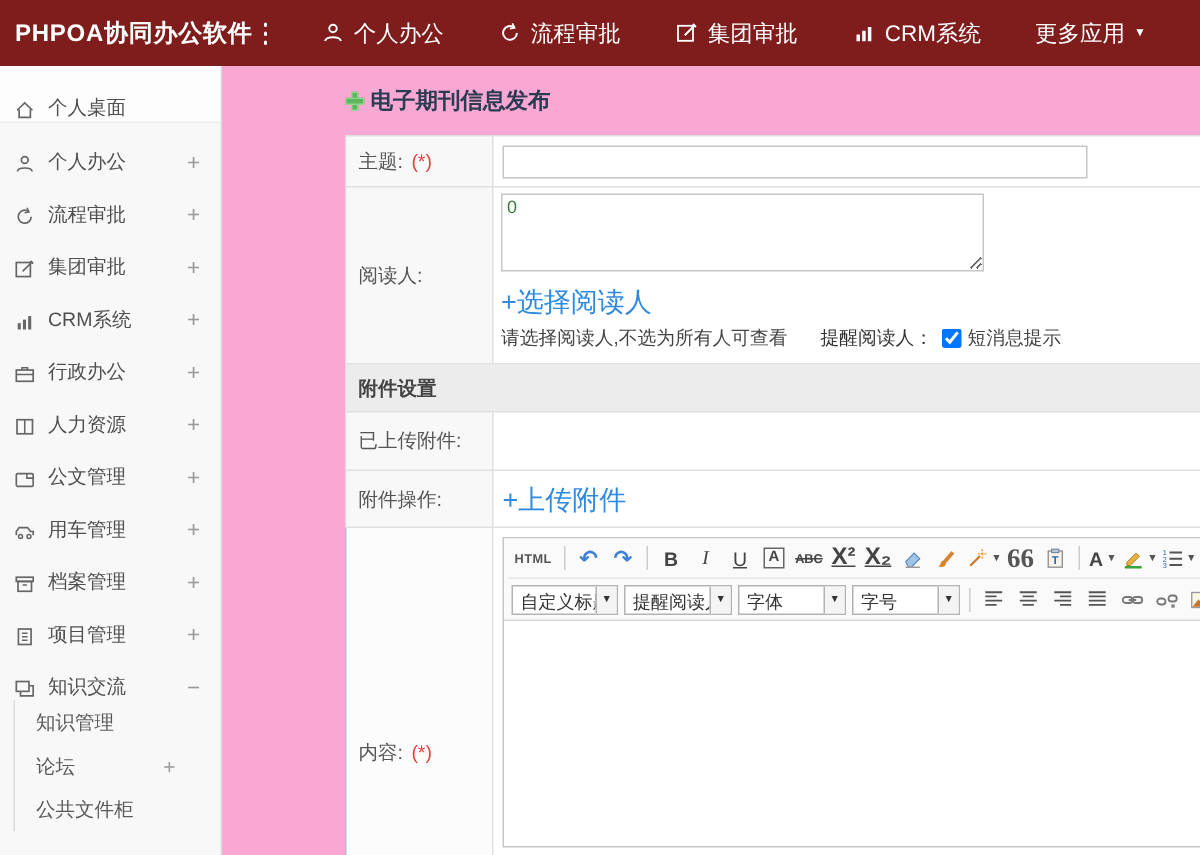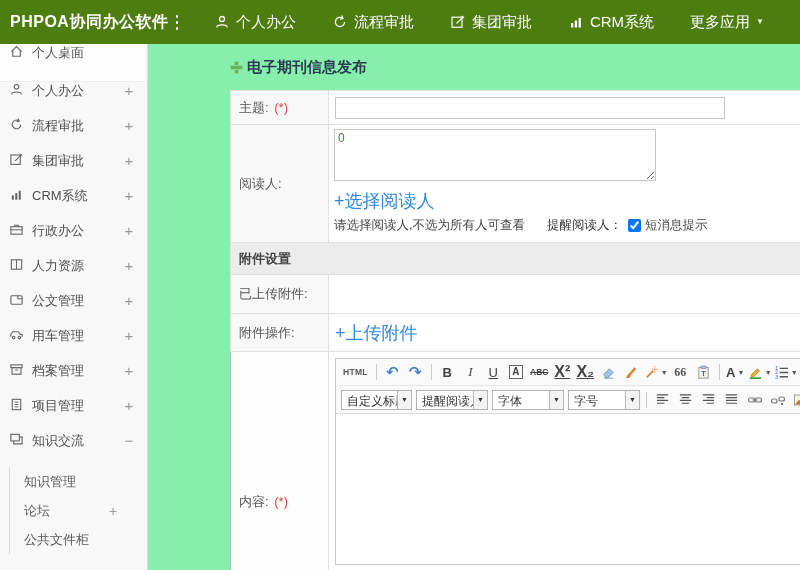--- a/index.html
+++ b/index.html
@@ -1,42 +1,42 @@
 <!DOCTYPE html>
 <html><head>
 <meta charset="utf-8">
 <style>
   * { margin:0; padding:0; box-sizing:border-box; }
   html,body { width:800px; height:570px; overflow:hidden; }
   body { font-family:"Liberation Sans","DejaVu Sans",sans-serif; background:#f2f2f2; position:relative; font-size:13px; color:#555; }
 
   
-  .header { position:absolute; top:0; left:0; right:0; height:44px; background:#4d7c0f; display:flex; align-items:center; color:#fff; }
+  .header { position:absolute; top:0; left:0; right:0; height:44px; background:#7f1d1d; display:flex; align-items:center; color:#fff; }
   .brand { width:196px; padding-left:10px; font-size:16px; font-weight:bold; letter-spacing:.5px; white-space:nowrap; }
   .hamburger { width:22px; height:15px; margin:0 14px 0 8px; display:flex; flex-direction:column; justify-content:space-between; cursor:pointer; }
   .hamburger i { display:block; height:3px; background:#fff; border-radius:1px; }
   .topnav { display:flex; align-items:center; margin-left:22px; }
   .topnav .nav-item { display:flex; align-items:center; gap:6px; margin-right:36px; font-size:15px; cursor:pointer; white-space:nowrap; }
   .topnav svg { display:block; }
   .caret { font-size:8px; line-height:1; }
 
   
   .sidebar { position:absolute; top:44px; left:0; bottom:0; width:148px; background:#f8f8f8; border-right:1px solid #dcdcdc; overflow:hidden; }
-  .side-item { height:35px; display:flex; align-items:flex-start; padding:0 12px 0 9px; cursor:pointer; color:#4f4f4f; }
+  .side-item { height:35px; display:flex; align-items:flex-end; padding:0 12px 0 9px; cursor:pointer; color:#4f4f4f; }
   .side-item.first { height:38px; background:#fdfdfd; border-bottom:1px solid #ececec; }
   .side-item .s-icon { width:15px; height:15px; color:#666; flex:0 0 15px; }
   .side-item .s-label { flex:1; margin-left:8px; font-size:13px; white-space:nowrap; }
   .side-item .expander { color:#999; font-size:15px; font-weight:300; width:12px; text-align:center; }
   .submenu { margin-left:9px; border-left:1px solid #dadada; }
   .sub-item { height:29px; display:flex; align-items:center; padding:0 28px 0 14px; color:#5a5a5a; cursor:pointer; }
   .sub-item .s-label { flex:1; font-size:13px; white-space:nowrap; }
   .sub-item .expander { color:#999; font-size:14px; width:12px; text-align:center; }
 
   
-  .main { position:absolute; top:44px; left:148px; right:0; bottom:0; background:#86efac; overflow:hidden; padding:14px 0 0 82px; }
+  .main { position:absolute; top:44px; left:148px; right:0; bottom:0; background:#f9a8d4; overflow:hidden; padding:14px 0 0 82px; }
   .title-row { display:flex; align-items:center; margin-bottom:13px; }
   .plus-icon { width:13px; height:13px; position:relative; display:inline-block; margin-right:4px; }
   .plus-icon::before { content:""; position:absolute; left:4px; top:0; width:5px; height:13px; background:#5cb85c; border-radius:1px; box-shadow:inset 0 0 0 1px rgba(255,255,255,.35); }
   .plus-icon::after  { content:""; position:absolute; left:0; top:4px; width:13px; height:5px; background:#5cb85c; border-radius:1px; box-shadow:inset 0 0 0 1px rgba(255,255,255,.35); }
   .page-title { font-size:15px; font-weight:bold; color:#2b3c52; }
 
   table.form { border-collapse:collapse; width:764px; background:#fff; table-layout:fixed; }
   table.form td { border:1px solid #e0e0e0; vertical-align:middle; font-size:13px; }
   td.lbl { width:98px; background:#f8f8f8; padding:6px 4px 6px 8px; color:#555; }
   td.val { padding:4px 6px; background:#fff; }
@@ -66,21 +66,21 @@
   .tbtn { min-width:21px; height:21px; display:inline-flex; align-items:center; justify-content:center; margin:16px 1px; border-radius:2px; cursor:pointer; color:#444; flex:0 0 auto; }
   .tsep { width:1px; height:16px; background:#ccc; margin:0 4px; flex:0 0 1px; }
   .t-html { font-size:8.5px; font-weight:bold; color:#555; letter-spacing:.3px; padding:0 3px; }
   .t-undo, .t-redo { color:#3f7fd4; font-size:15px; font-weight:bold; }
   .t-b { font-weight:bold; font-size:13px; }
   .t-i { font-style:italic; font-family:"Liberation Serif","DejaVu Serif",serif; font-size:13px; }
   .t-u { text-decoration:underline; font-size:13px; }
   .t-abox { border:1px solid #666; font-size:10px; font-weight:bold; padding:0 2px; line-height:12px; height:14px; min-width:14px; }
   .t-abc { text-decoration:line-through; font-size:8.5px; font-weight:bold; }
   .t-sup, .t-sub { font-size:16px; font-weight:bold;text-decoration:underline; }
-  .t-66 { font-family:"Liberation Serif","DejaVu Serif",serif; font-weight:bold; font-size:12px; color:#555; }
+  .t-66 { font-family:"Liberation Serif","DejaVu Serif",serif; font-weight:bold; font-size:18px; color:#555; }
   .t-caret { font-size:7px; color:#555; margin-left:2px; }
   .t-fore { font-size:13px; font-weight:bold; }
   .combo { display:inline-flex; align-items:stretch; border:1px solid #b3b3b3; background:#fff; height:20px; margin:0 2px; cursor:pointer; flex:0 0 auto; }
   .combo .ctext { font-size:12px; color:#333; padding:2px 5px 0; }
   .combo .carr { width:14px; border-left:1px solid #b3b3b3; background:#f4f4f4; display:flex; align-items:center; justify-content:center; font-size:7px; color:#333; }
   .combo.w1 .ctext { width:55px; }
   .combo.w2 .ctext { width:56px; }
   .edit-area { height:150px; background:#fff; }
   svg { display:block; }
 </style>

